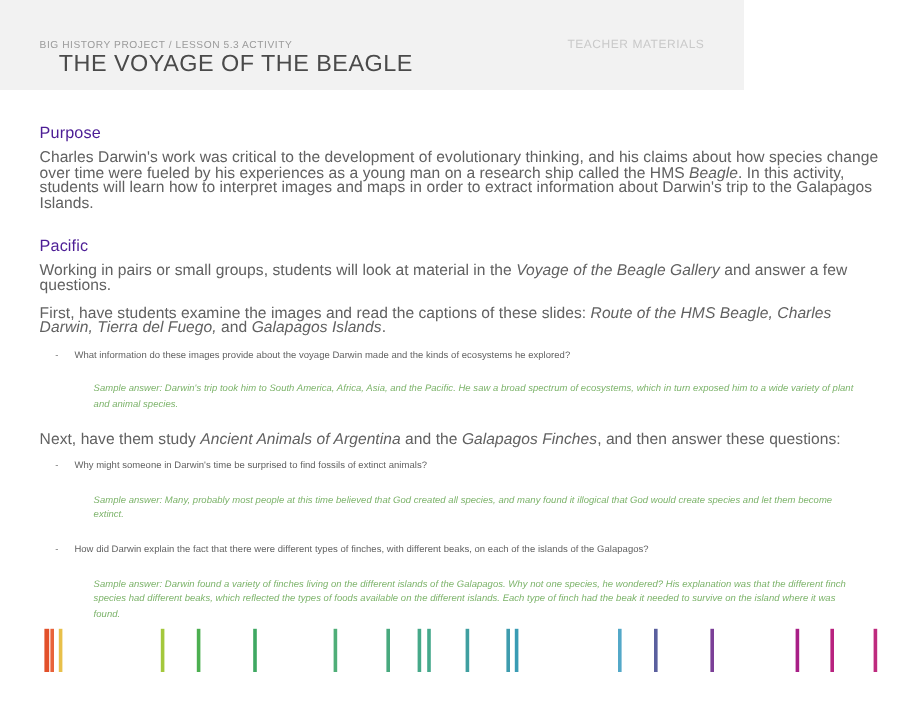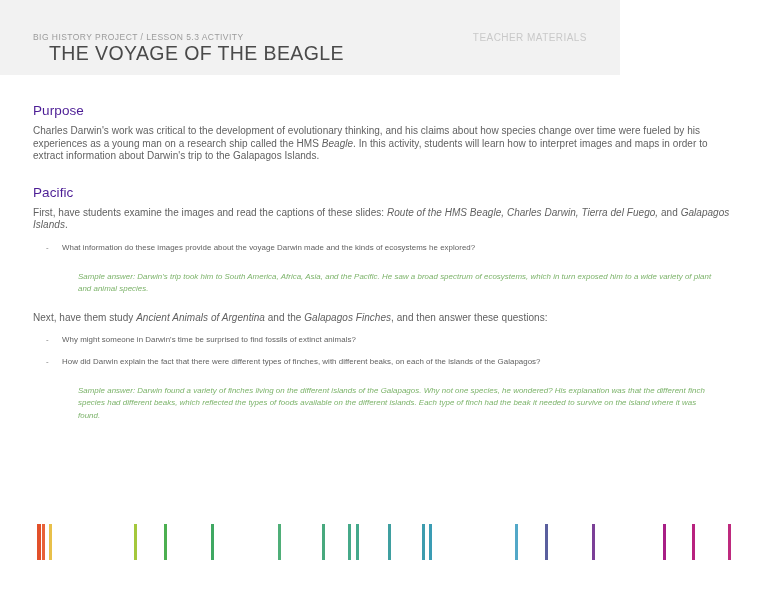--- a/index.html
+++ b/index.html
@@ -74,21 +74,21 @@
     font-size: 13.5px;
     color: #4c1d95;
     font-weight: 400;
     margin: 0 0 7px 0;
     letter-spacing: 0.1px;
   }
   .section-heading.process {
     margin-top: 22px;
   }
   .para {
-    font-size: 10px;
+    font-size: 13px;
     line-height: 12.6px;
     color: #616161;
     margin: 0 0 0 0;
     letter-spacing: 0.04px;
   }
   .para + .para {
     margin-top: 10px;
   }
   .para em, .q-text em {
     font-style: italic;
@@ -162,37 +162,39 @@
   </div>
 </div>
 
 <div class="content">
 
   <h2 class="section-heading">Purpose</h2>
   <p class="para"><span>Charles Darwin's work was critical to the development of evolutionary thinking, and his claims about how species change over time were fueled by his experiences as a young man on a research ship called the HMS </span><em>Beagle</em><span>. In this activity, students will learn how to interpret images and maps in order to extract information about Darwin's trip to the Galapagos Islands.</span></p>
 
   <h2 class="section-heading process">Pacific</h2>
 
+  <p class="para"><span>Working in pairs or small groups, students will look at material in the </span><em>Voyage of the Beagle Gallery</em><span> and answer a few questions.</span></p>
 
   <p class="para"><span>First, have students examine the images and read the captions of these slides: </span><em>Route of the HMS Beagle, Charles Darwin, Tierra del Fuego,</em><span> and </span><em>Galapagos Islands</em><span>.</span></p>
 
   <ul class="q-list">
     <li class="q-item">
       <span class="q-dash">-</span>
       <p class="q-text">What information do these images provide about the voyage Darwin made and the kinds of ecosystems he explored?</p>
       <p class="q-answer">Sample answer: Darwin's trip took him to South America, Africa, Asia, and the Pacific. He saw a broad spectrum of ecosystems, which in turn exposed him to a wide variety of plant and animal species.</p>
     </li>
   </ul>
 
   <p class="para spacer-para"><span>Next, have them study </span><em>Ancient Animals of Argentina</em><span> and the </span><em>Galapagos Finches</em><span>, and then answer these questions:</span></p>
 
   <ul class="q-list">
     <li class="q-item">
       <span class="q-dash">-</span>
       <p class="q-text">Why might someone in Darwin's time be surprised to find fossils of extinct animals?</p>
+      <p class="q-answer">Sample answer: Many, probably most people at this time believed that God created all species, and many found it illogical that God would create species and let them become extinct.</p>
     </li>
     <li class="q-item">
       <span class="q-dash">-</span>
       <p class="q-text">How did Darwin explain the fact that there were different types of finches, with different beaks, on each of the islands of the Galapagos?</p>
       <p class="q-answer">Sample answer: Darwin found a variety of finches living on the different islands of the Galapagos. Why not one species, he wondered? His explanation was that the different finch species had different beaks, which reflected the types of foods available on the different islands. Each type of finch had the beak it needed to survive on the island where it was found.</p>
     </li>
   </ul>
 
 </div>
 

